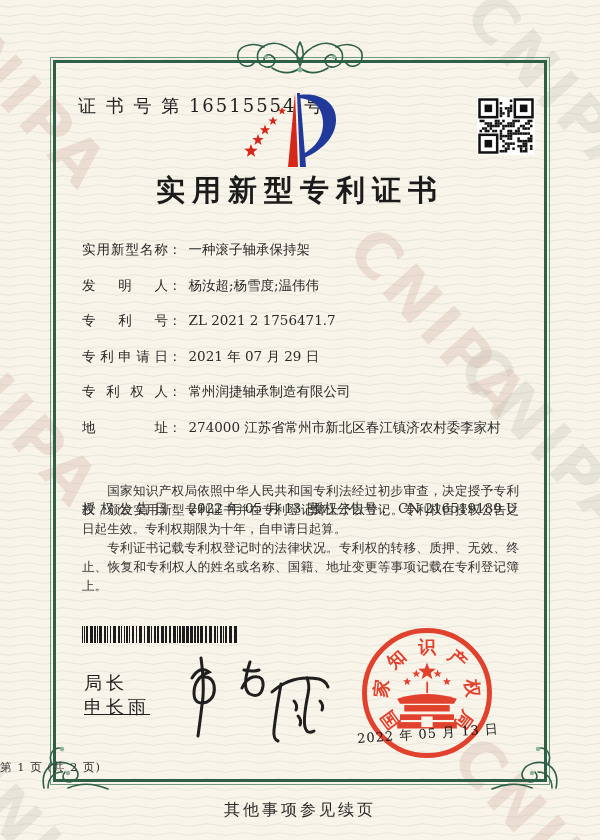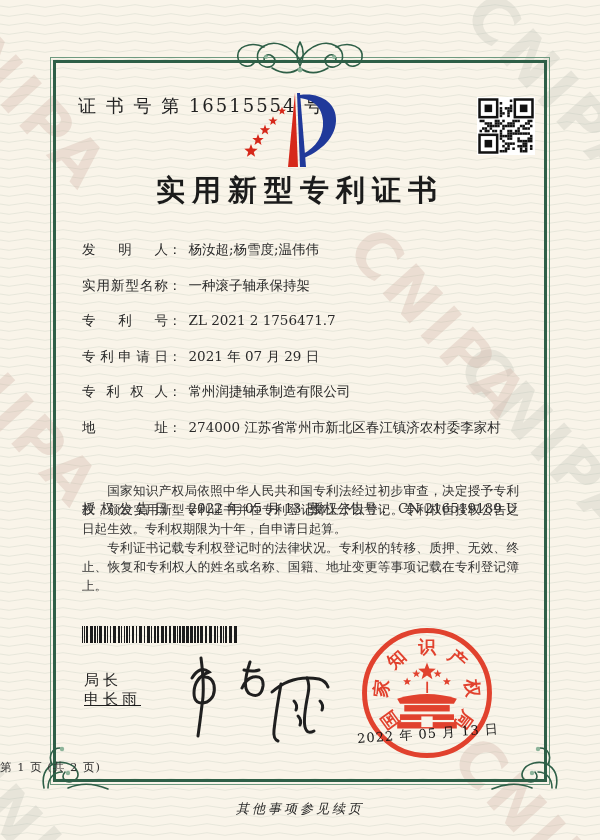--- a/index.html
+++ b/index.html
@@ -36,30 +36,30 @@
   .flabel{display:inline-block;width:86px;text-align:justify;text-align-last:justify;}
   .fcolon{display:inline-block;margin-right:7px;}
   .grant-row{position:absolute;left:82px;top:456px;width:440px;height:22px;font-size:13.5px;white-space:nowrap;color:#2a2a2a;margin-top:44px;}
   .grant-b{position:absolute;left:228px;top:0;}
   .paras{position:absolute;left:82px;top:481px;width:437px;}
   .paras p{
     margin:0;font-size:12.6px;line-height:19px;text-indent:2em;
     text-align:justify;color:#333;
   }
   .barcode{position:absolute;left:82px;top:626px;width:158px;height:17px;}
-  .signoff{position:absolute;left:84px;top:671px;font-size:15px;letter-spacing:4px;color:#1e1e1e;}
+  .signoff{position:absolute;left:84px;top:671px;font-size:18px;letter-spacing:4px;color:#1e1e1e;}
   .signoff .line2{text-decoration:underline;}
   .signature{position:absolute;left:168px;top:646px;width:185px;height:98px;}
   .seal{position:absolute;left:356px;top:622px;width:142px;height:142px;opacity:.92;}
   .seal-date{
     position:absolute;left:350px;top:725px;width:156px;text-align:center;
     font-size:13px;letter-spacing:1px;color:#161616;transform:rotate(-4deg);
   }
   .page-no{position:absolute;left:0;top:760px;width:100%;text-align:left;font-size:11.5px;letter-spacing:1px;color:#333;}
-  .note{position:absolute;left:0;top:800px;width:100%;text-align:center;font-size:13px;letter-spacing:3px;color:#2a2a2a;font-style:italic;}
+  .note{position:absolute;left:0;top:800px;width:100%;text-align:center;font-size:16px;letter-spacing:3px;color:#2a2a2a;}
   .green-stroke{stroke:#2e5f47;fill:none;stroke-width:1.6;stroke-linecap:round;}
   .green-fill{fill:#8db49a;}
 </style>
 </head>
 <body>
 
 <div class="page">
 
   <svg id="guilloche">
       <path d="M0 6 q9 2.6 18 0 q9 -2.6 18 0 q9 2.6 18 0 q9 -2.6 18 0 q9 2.6 18 0 q9 -2.6 18 0 q9 2.6 18 0 q9 -2.6 18 0 q9 2.6 18 0 q9 -2.6 18 0 q9 2.6 18 0 q9 -2.6 18 0 q9 2.6 18 0 q9 -2.6 18 0 q9 2.6 18 0 q9 -2.6 18 0 q9 2.6 18 0 q9 -2.6 18 0 q9 2.6 18 0 q9 -2.6 18 0 q9 2.6 18 0 q9 -2.6 18 0 q9 2.6 18 0 q9 -2.6 18 0 q9 2.6 18 0 q9 -2.6 18 0 q9 2.6 18 0 q9 -2.6 18 0 q9 2.6 18 0 q9 -2.6 18 0 q9 2.6 18 0 q9 -2.6 18 0 q9 2.6 18 0 q9 -2.6 18 0 " fill="none" stroke="rgba(144,168,146,0.17)" stroke-width="1"></path>
@@ -349,22 +349,22 @@
         <rect x="27.73913043478261" y="52.95652173913044" width="2.5217391304347827" height="2.5217391304347827"></rect>
         <rect x="42.869565217391305" y="52.95652173913044" width="2.5217391304347827" height="2.5217391304347827"></rect>
         <rect x="45.391304347826086" y="52.95652173913044" width="2.5217391304347827" height="2.5217391304347827"></rect>
         <rect x="47.913043478260875" y="52.95652173913044" width="2.5217391304347827" height="2.5217391304347827"></rect>
       </g>
   </svg>
 
   <div class="title">实用新型专利证书</div>
 
   <div class="fields" id="fields">
+      <div class="frow"><span class="flabel">实用新型名称</span><span class="fcolon">：</span><span>一种滚子轴承保持架</span></div>
       <div class="frow"><span class="flabel">发明人</span><span class="fcolon">：</span><span>杨汝超;杨雪度;温伟伟</span></div>
-      <div class="frow"><span class="flabel">实用新型名称</span><span class="fcolon">：</span><span>一种滚子轴承保持架</span></div>
       <div class="frow"><span class="flabel">专利号</span><span class="fcolon">：</span><span>ZL 2021 2 1756471.7</span></div>
       <div class="frow"><span class="flabel">专利申请日</span><span class="fcolon">：</span><span>2021 年 07 月 29 日</span></div>
       <div class="frow"><span class="flabel">专利权人</span><span class="fcolon">：</span><span>常州润捷轴承制造有限公司</span></div>
       <div class="frow"><span class="flabel">地址</span><span class="fcolon">：</span><span>274000 江苏省常州市新北区春江镇济农村委李家村</span></div>
     </div>
 
   <div class="grant-row">
     <span>
       <span class="flabel">授权公告日</span><span class="fcolon">：</span><span>2022 年 05 月 13 日</span>
     </span>

